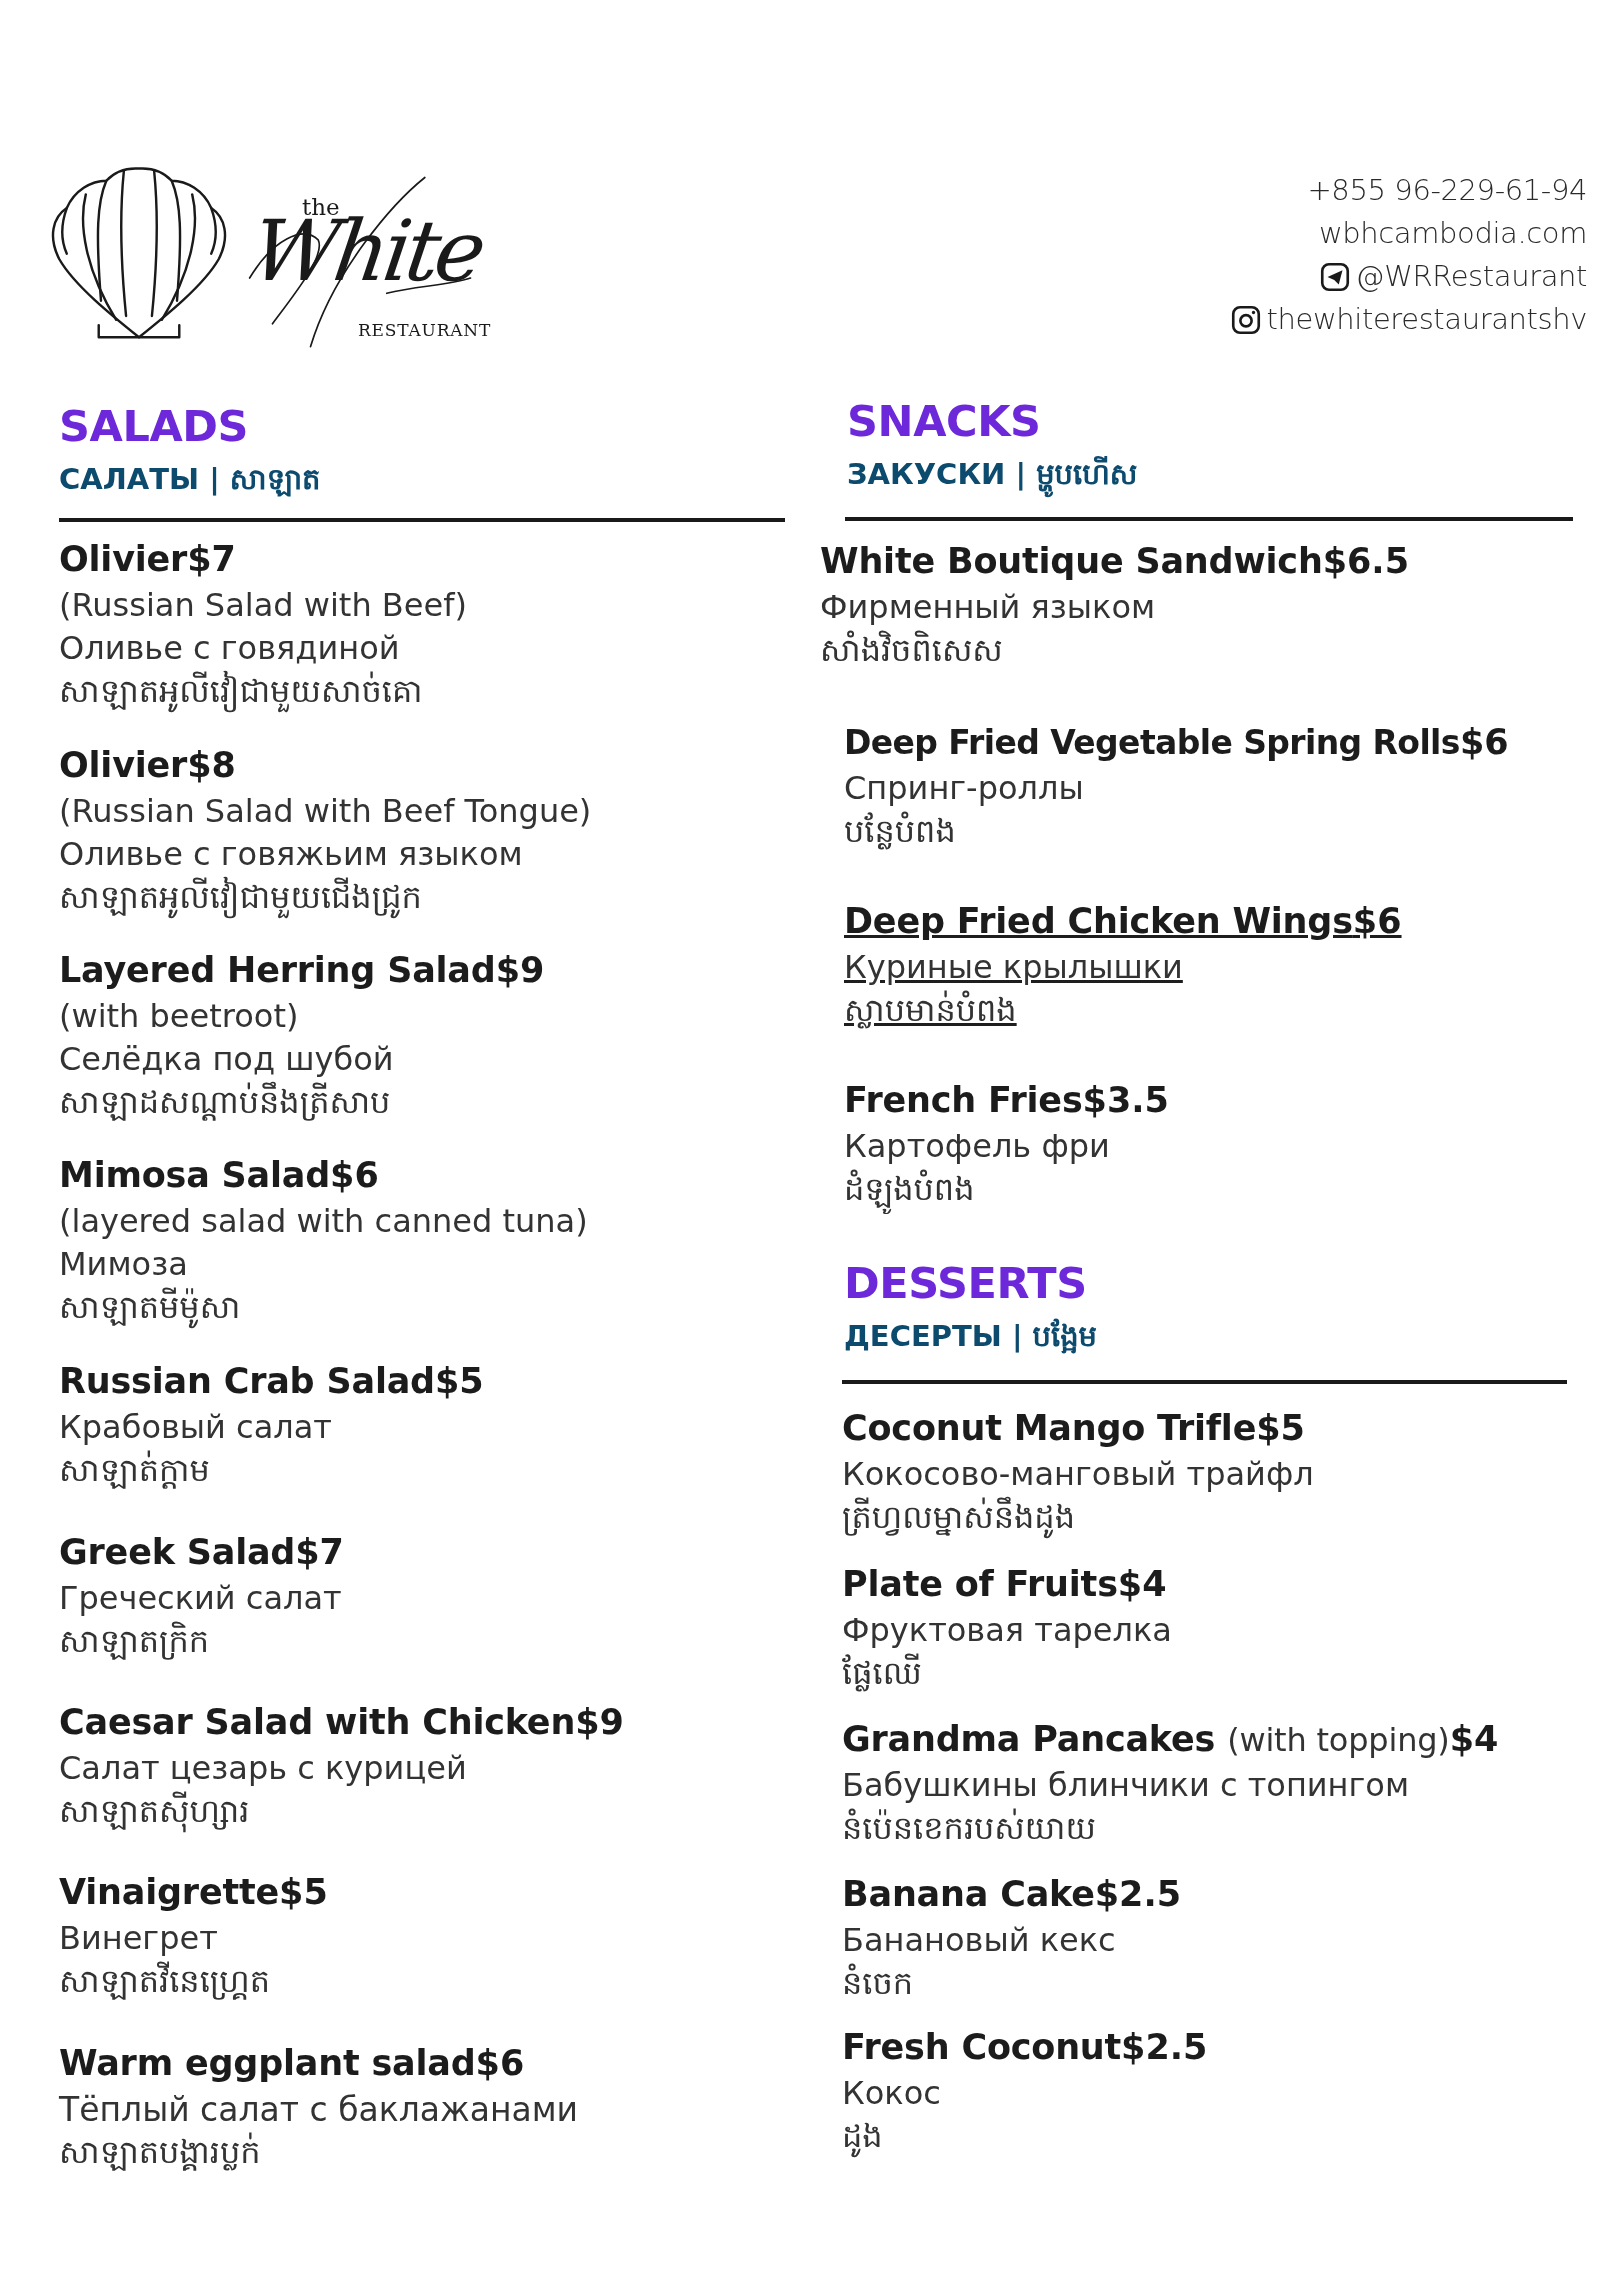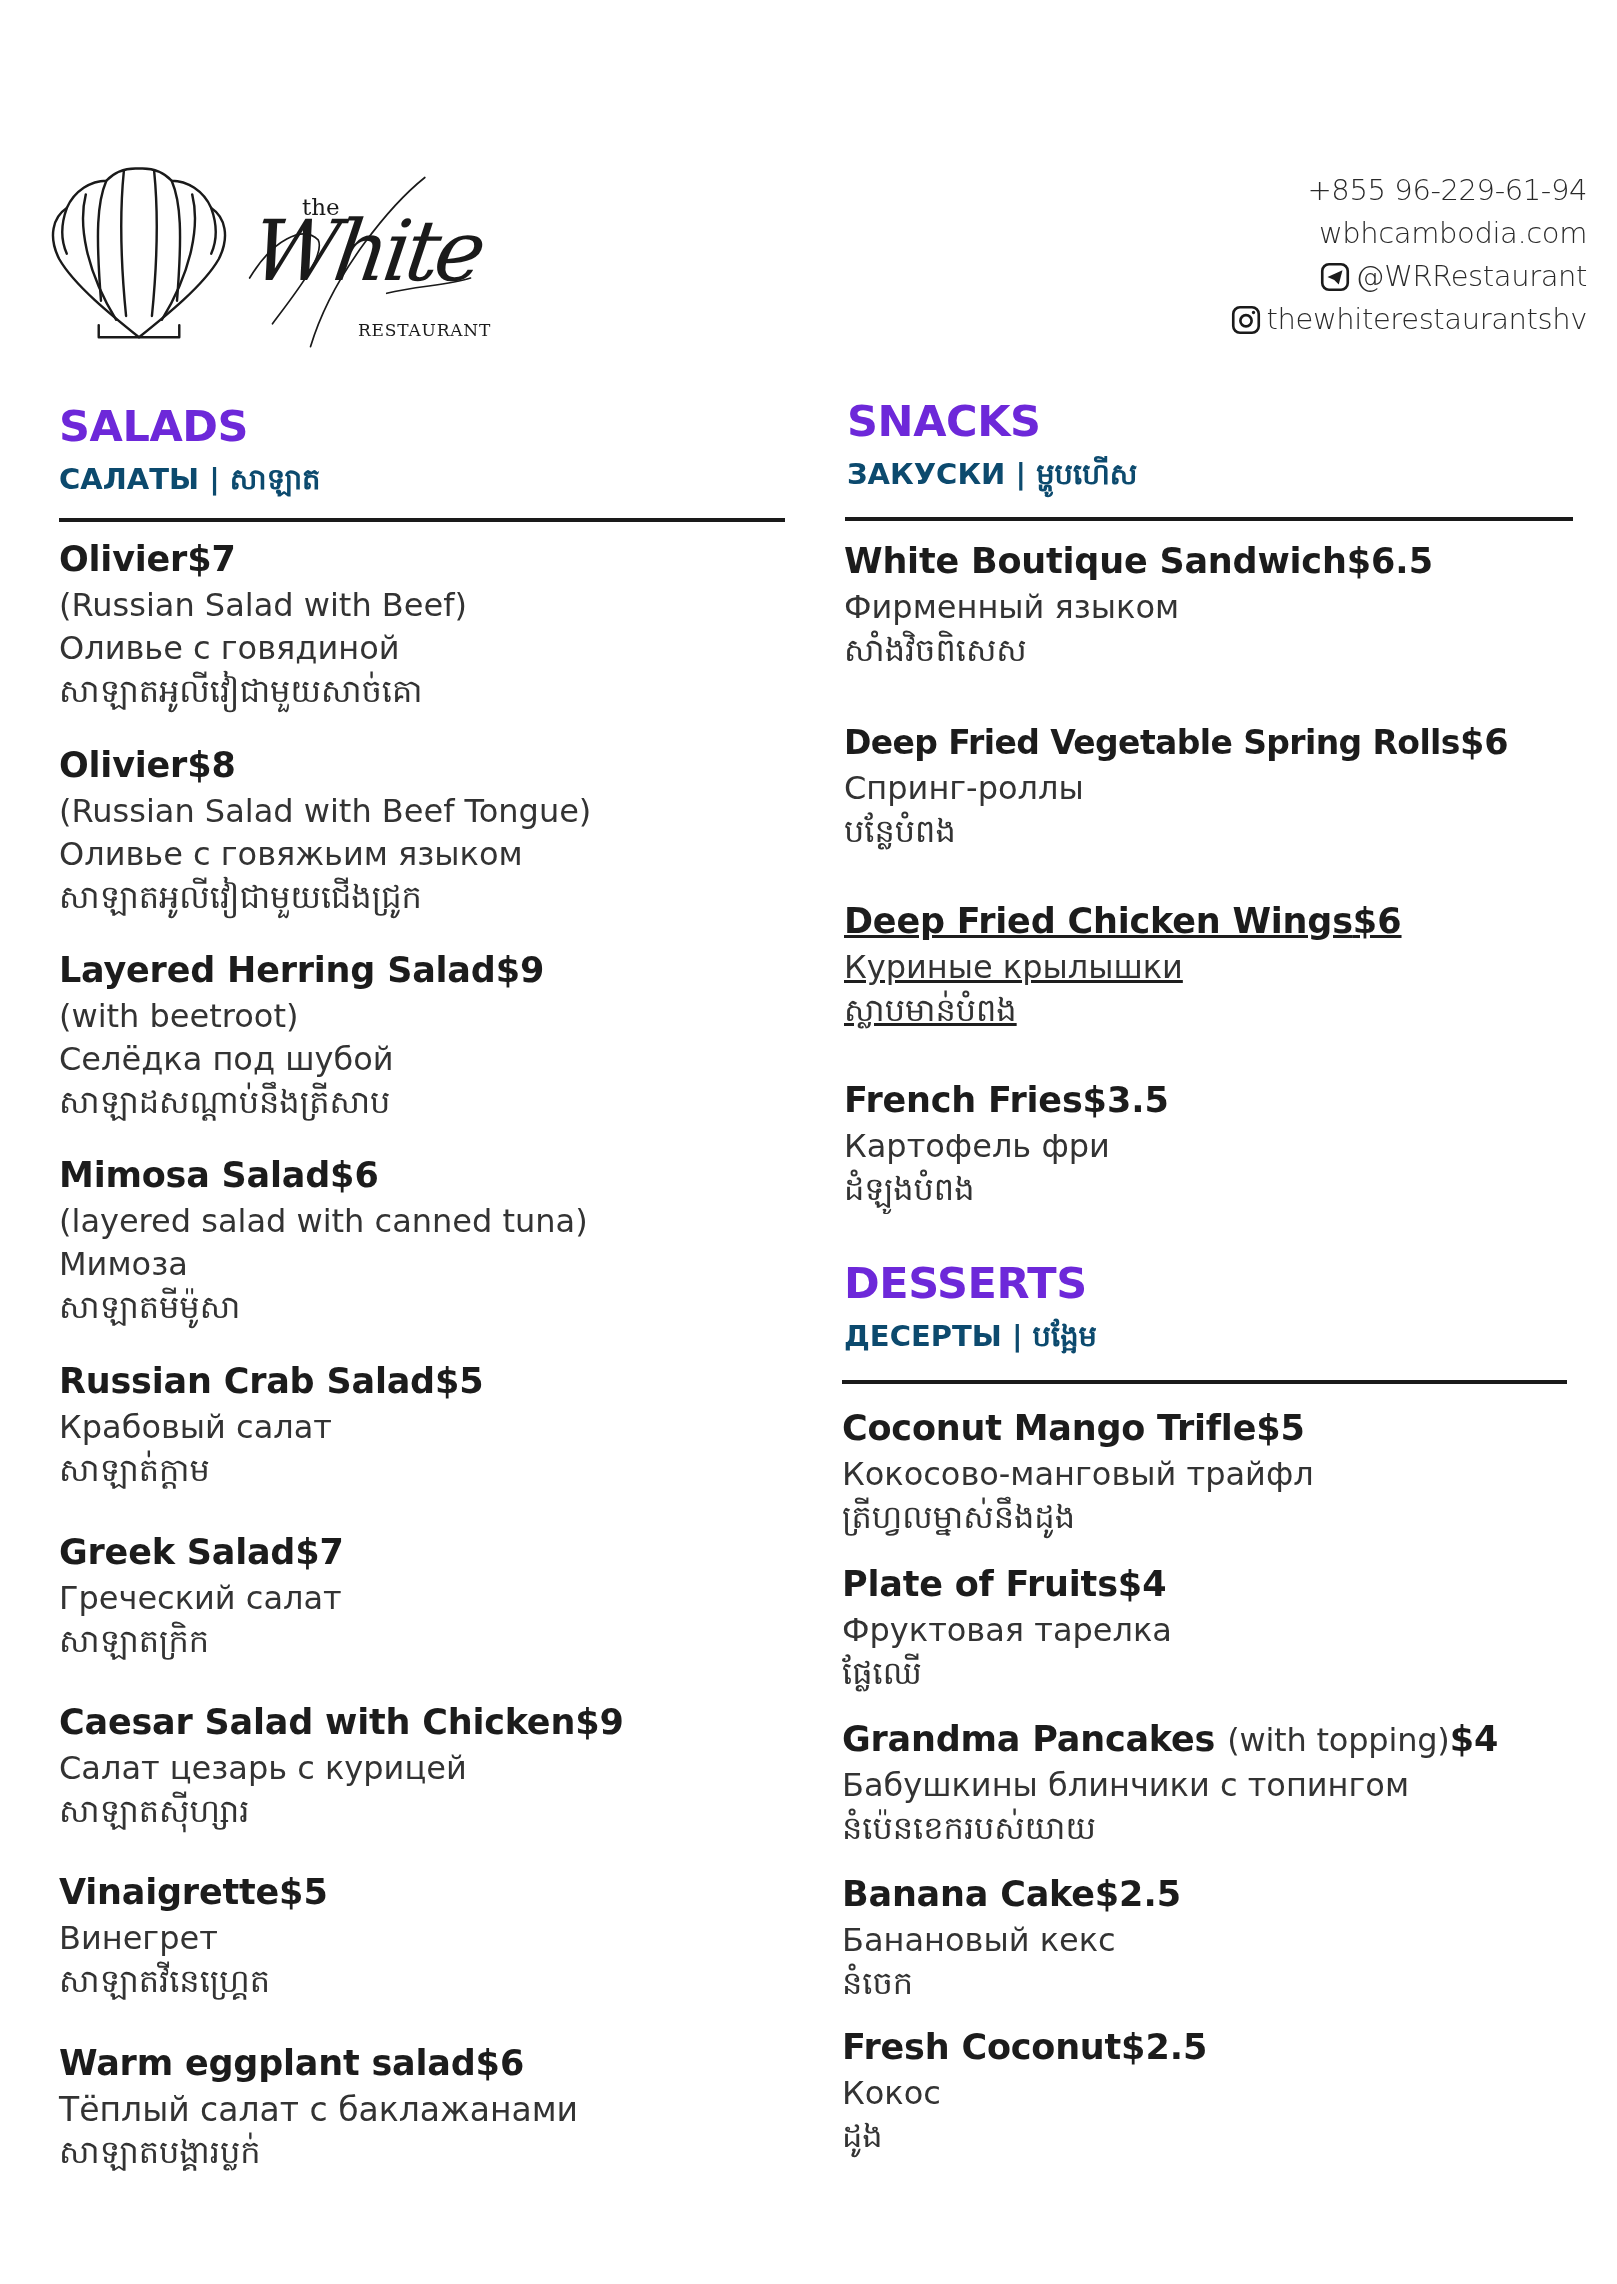--- a/index.html
+++ b/index.html
@@ -176,21 +176,21 @@
     <div class="item-line">សាឡាតបង្គារប្លក់</div>
   </div>
 </div>
 
 <div class="section" style="left:847px;top:400px;">
   <div class="sec-title">SNACKS</div>
   <div class="sec-sub">ЗАКУСКИ | ម្ហូបហើស</div>
 </div>
 <div class="rule" style="left:845px;top:517px;width:728px;"></div>
 
-<div class="item" style="left:844px;top:541px;width:723px;">
+<div class="item" style="left:820px;top:541px;width:723px;">
   <div class="item-head">
       <span class="item-name">White Boutique Sandwich</span>
       <span class="item-price">$6.5</span>
     </div>
   <div class="item-lines">
     <div class="item-line">Фирменный языком</div>
     <div class="item-line">សាំងវិចពិសេស</div>
   </div>
 </div>
 <div class="item" style="left:844px;top:722px;width:723px;">

